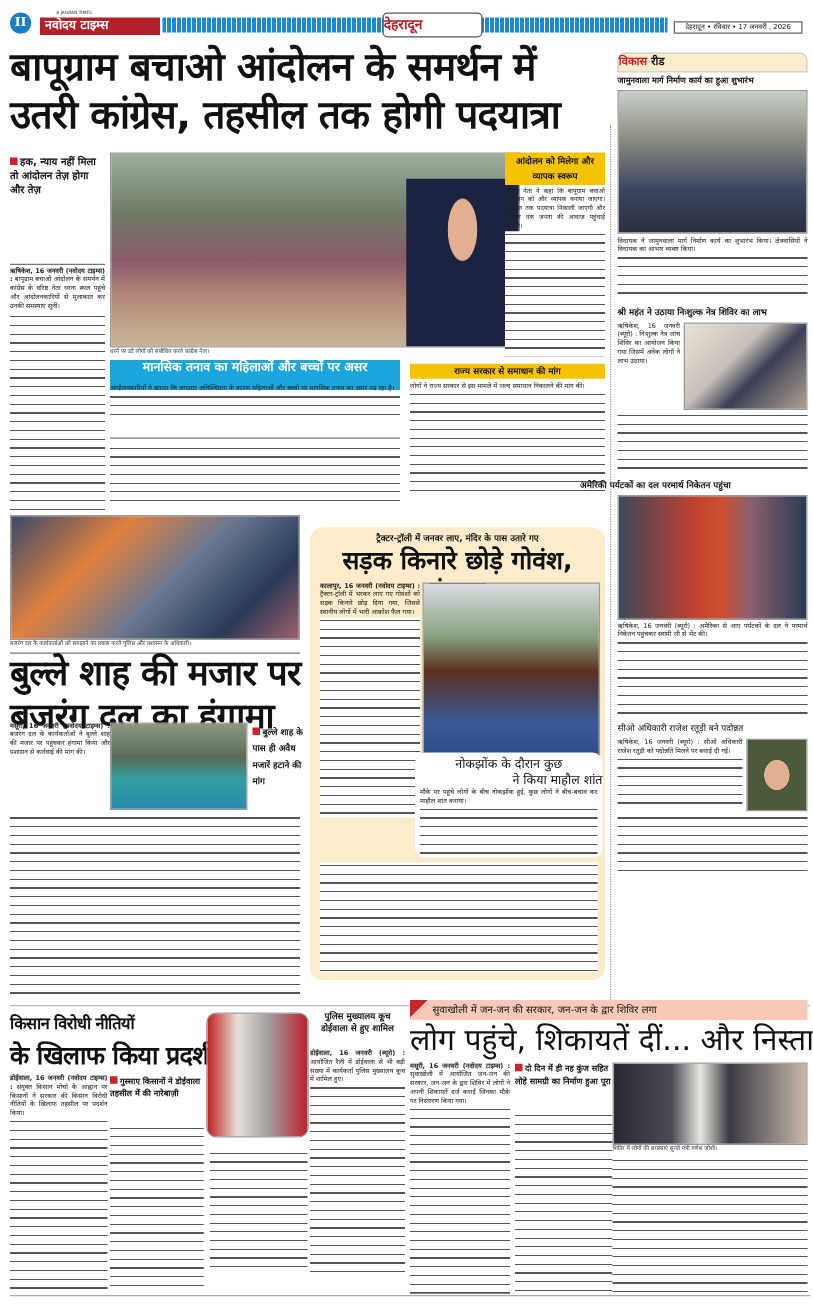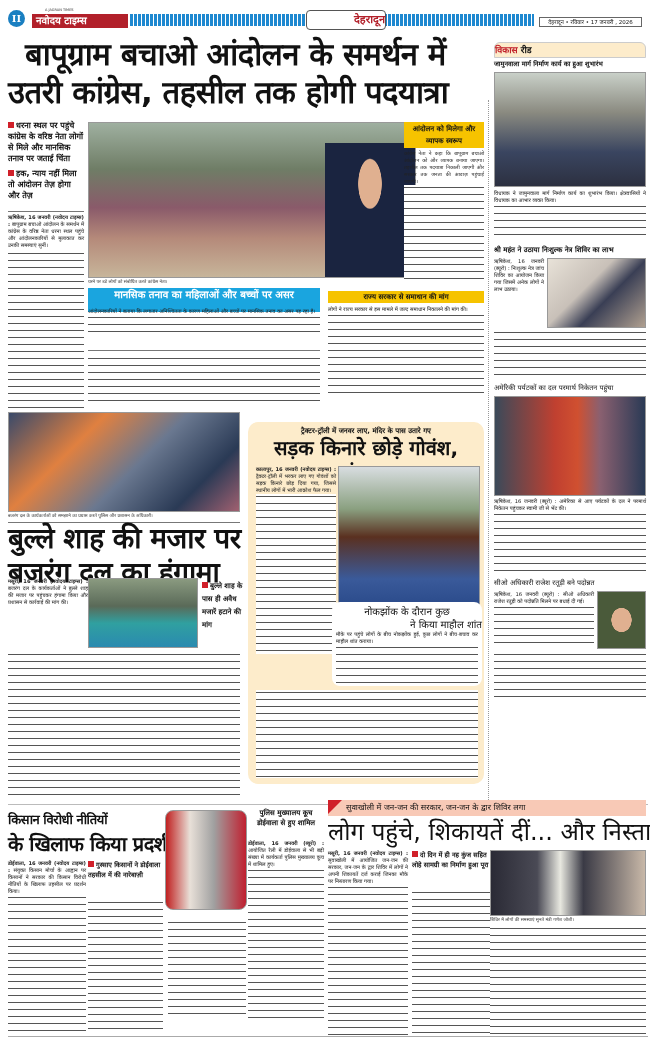--- a/index.html
+++ b/index.html
@@ -8,21 +8,21 @@
 .txt{font-size:5.2px;line-height:7px;color:#222;text-align:justify}
 .col-lines{background:repeating-linear-gradient(#fff 0,#fff 2px,#555 2px,#555 3px,#fff 3px,#fff 7px)}
 .photo{overflow:hidden;border:1px solid #999}
 .cap{font-size:4.5px;color:#333;line-height:6px}
 .hr{height:1px;background:#777}
 .page-num{left:8px;top:10px;width:17px;height:17px;border-radius:50%;background:#1a7fc1;color:#fff;font-weight:bold;font-size:10px;text-align:center;line-height:17px;font-family:"DejaVu Serif",serif}
 .brand{left:32px;top:14px;width:96px;height:14px;background:#b2202a;color:#fff;font-weight:bold;font-size:10px;line-height:14px;padding-left:4px}
 .brand-tag{left:45px;top:8px;font-size:3.5px;color:#333}
 .stripe{left:130px;top:14px;width:180px;height:12px;background:repeating-linear-gradient(90deg,#1e88d0 0,#1e88d0 3px,#fff 3px,#fff 4px)}
 .stripe2{left:384px;top:14px;width:150px;height:12px;background:repeating-linear-gradient(90deg,#1e88d0 0,#1e88d0 3px,#fff 3px,#fff 4px)}
-.city{left:306px;top:10px;width:80px;height:20px;border:1px solid #555;background:#fff;border-radius:4px;color:#b2202a;font-weight:bold;font-size:11px;text-align:right;line-height:18px}
+.city{left:306px;top:10px;width:80px;height:20px;border:1px solid #555;background:#fff;border-radius:4px;color:#b2202a;font-weight:bold;font-size:11px;text-align:left;line-height:18px}
 .dateline{left:539px;top:17px;width:103px;height:10px;border:1px solid #666;font-size:5.5px;line-height:8px;text-align:center}
 .h1{font-weight:bold;font-size:31px;line-height:37px;letter-spacing:-0.5px;color:#111}
 .boxhead{background:#1aa5df;color:#fff;font-weight:bold;font-size:10px;text-align:center;line-height:15px}
 .yellowhead{background:#f6c300;color:#111;font-weight:bold;font-size:8px;text-align:center}
 .bullet{font-weight:bold;font-size:8px;line-height:11px;color:#111}
 .bullet .sq{display:inline-block;width:6px;height:6px;background:#d0202a;margin-right:2px}
 .cream{background:#fdeccb;border-radius:10px}
 .pinkband{background:#f8c9b6}
 .redtri{width:0;height:0;border-top:14px solid #d0202a;border-right:14px solid transparent}
 </style>
@@ -30,25 +30,24 @@
 <body>
 
 <div class="abs page-num">II</div>
 <div class="abs brand-tag">A JAGRAN TIMES</div>
 <div class="abs brand">नवोदय टाइम्स</div>
 <div class="abs stripe"></div>
 <div class="abs stripe2"></div>
 <div class="abs city">देहरादून</div>
 <div class="abs dateline">देहरादून • रविवार • 17 जनवरी , 2026</div>
 
-<div class="abs h1" style="left:25px;top:36px;width:480px">बापूग्राम बचाओ आंदोलन के समर्थन में</div>
+<div class="abs h1" style="left:8px;top:36px;width:480px">बापूग्राम बचाओ आंदोलन के समर्थन में</div>
 <div class="abs h1" style="left:8px;top:74px;width:480px">उतरी कांग्रेस, तहसील तक होगी पदयात्रा</div>
 
 <div class="abs" style="left:8px;top:120px;width:76px">
-  <div class="bullet"><span class="sq"></span><span>धरना स्थल पर पहुंचे कांग्रेस के वरिष्ठ नेता लोगों से मिले और मानसिक तनाव पर जताई चिंता</span></div>
   <div class="bullet" style="margin-top:4px"><span class="sq"></span><span>हक, न्याय नहीं मिला तो आंदोलन तेज़ होगा और तेज़</span></div>
 </div>
 <div class="abs hr" style="left:8px;top:211px;width:76px"></div>
 <div class="abs txt" style="left:8px;top:214px;width:76px;height:238px">
   <span style="font-weight:bold">ऋषिकेश, 16 जनवरी (नवोदय टाइम्स) :</span> <span>बापूग्राम बचाओ आंदोलन के समर्थन में कांग्रेस के वरिष्ठ नेता धरना स्थल पहुंचे और आंदोलनकारियों से मुलाकात कर उनकी समस्याएं सुनीं।</span>
   <div class="col-lines" style="height:200px;margin-top:2px"></div>
 </div>
 
 <div class="abs photo" style="left:88px;top:122px;width:328px;height:156px;background:linear-gradient(180deg,#9fb0a0 0%,#6f7d66 30%,#8a5a6a 55%,#b58a7a 75%,#c7b59a 100%)">
   <div style="position:absolute;right:0;top:20px;width:90px;height:136px;background:radial-gradient(ellipse at 50% 30%,#e0b090 0 18%,#1a2440 19% 100%)"></div>
@@ -84,21 +83,21 @@
 <div class="abs txt" style="left:494px;top:190px;width:152px;height:54px">
   <span>विधायक ने जामुनवाला मार्ग निर्माण कार्य का शुभारंभ किया। क्षेत्रवासियों ने विधायक का आभार व्यक्त किया।</span>
   <div class="col-lines" style="height:36px"></div>
 </div>
 <div class="abs" style="left:494px;top:245px;width:152px;font-weight:bold;font-size:7px;line-height:10px">श्री महंत ने उठाया निःशुल्क नेत्र शिविर का लाभ</div>
 <div class="abs txt" style="left:494px;top:258px;width:50px;height:70px">
   <span>ऋषिकेश, 16 जनवरी (ब्यूरो) : निःशुल्क नेत्र जांच शिविर का आयोजन किया गया जिसमें अनेक लोगों ने लाभ उठाया।</span>
 </div>
 <div class="abs photo" style="left:547px;top:258px;width:99px;height:70px;background:linear-gradient(135deg,#e8e2d8 0%,#c8c0b8 40%,#3a3f55 60%,#b0a090 100%)"></div>
 <div class="abs col-lines" style="left:494px;top:330px;width:152px;height:50px"></div>
-<div class="abs" style="left:494px;top:383px;width:152px;font-weight:normal;font-size:7px;line-height:10px">अमेरिकी पर्यटकों का दल परमार्थ निकेतन पहुंचा</div>
+<div class="abs" style="left:464px;top:383px;width:152px;font-weight:bold;font-size:7px;line-height:10px">अमेरिकी पर्यटकों का दल परमार्थ निकेतन पहुंचा</div>
 <div class="abs photo" style="left:494px;top:396px;width:152px;height:100px;background:linear-gradient(90deg,#3b4a5a 0%,#c04030 40%,#d05030 55%,#8a6070 70%,#2a3a55 100%)"></div>
 <div class="abs txt" style="left:494px;top:498px;width:152px;height:80px">
   <span>ऋषिकेश, 16 जनवरी (ब्यूरो) : अमेरिका से आए पर्यटकों के दल ने परमार्थ निकेतन पहुंचकर स्वामी जी से भेंट की।</span>
   <div class="col-lines" style="height:62px"></div>
 </div>
 <div class="abs" style="left:494px;top:578px;width:152px;font-weight:normal;font-size:7px;line-height:10px">सीओ अधिकारी राजेश रतूड़ी बने पदोन्नत</div>
 <div class="abs txt" style="left:494px;top:591px;width:100px;height:60px">
   <span>ऋषिकेश, 16 जनवरी (ब्यूरो) : सीओ अधिकारी राजेश रतूड़ी को पदोन्नति मिलने पर बधाई दी गई।</span>
   <div class="col-lines" style="height:40px"></div>
 </div>

